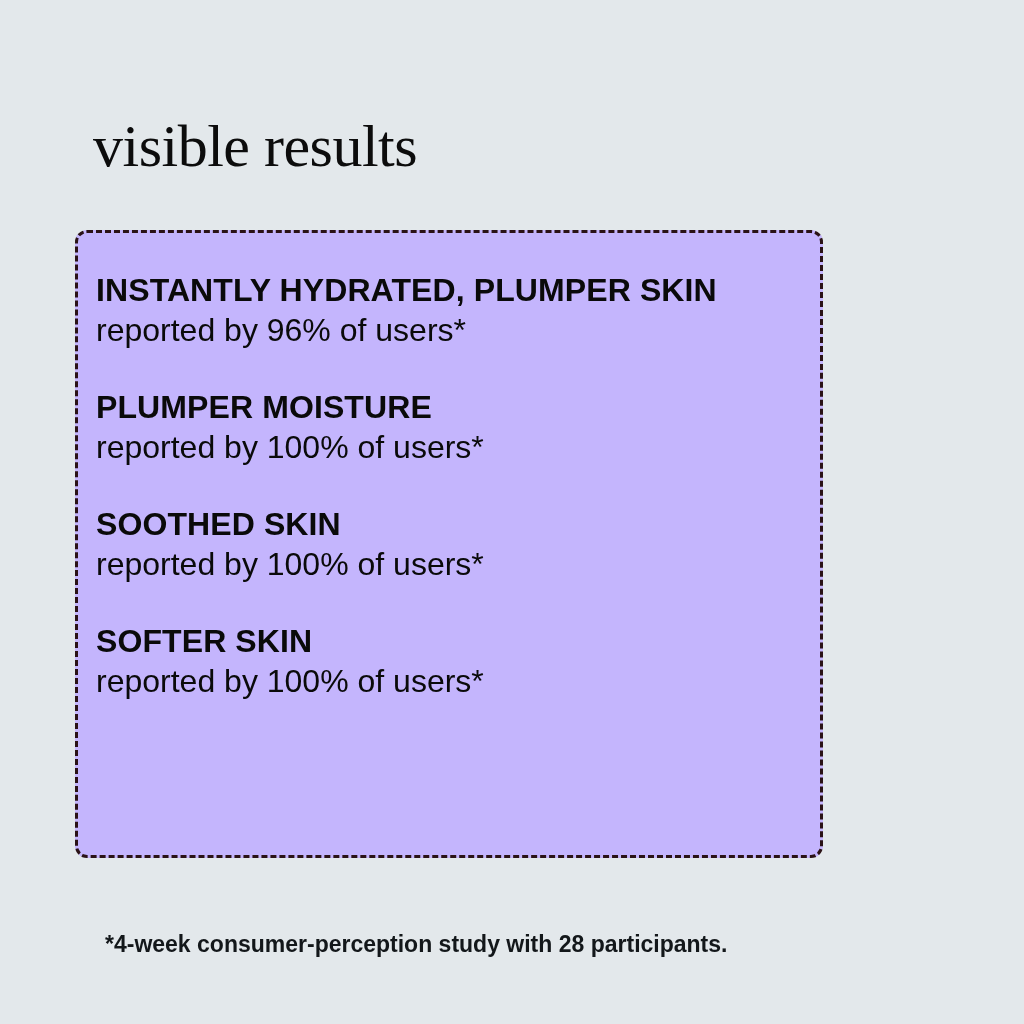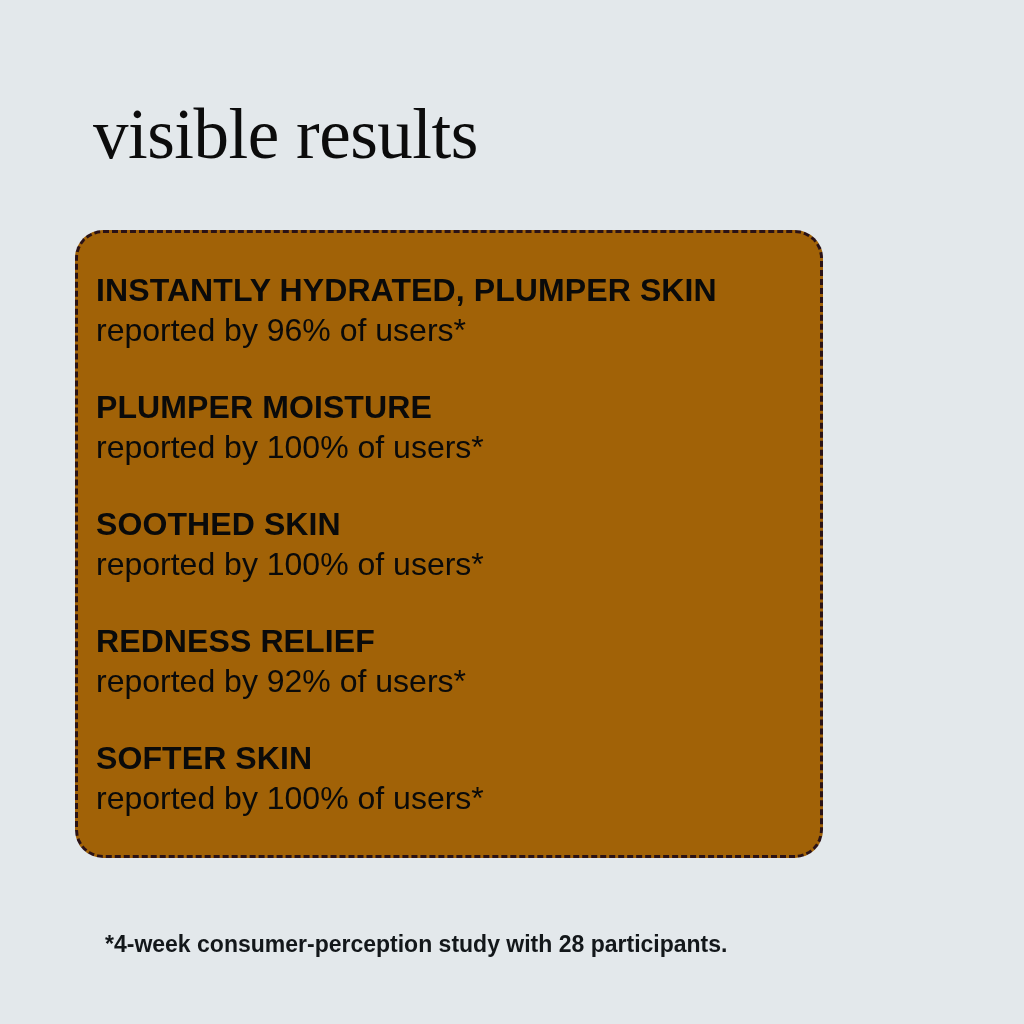--- a/index.html
+++ b/index.html
@@ -17,41 +17,41 @@
 
   #page-root {
     position: absolute;
     inset: 0;
   }
 
   
   .page-title {
     position: absolute;
     left: 93px;
-    top: 51px;
+    top: 76px;
     font-family: "Liberation Serif", "DejaVu Serif", serif;
-    font-size: 71px;
+    font-size: 60px;
     line-height: 1.0;
     font-weight: 400;
     color: #0c0c0c;
     letter-spacing: -0.5px;
     white-space: nowrap;
   }
 
   
   .results-card {
     position: absolute;
     left: 75px;
     top: 230px;
     width: 748px;
     height: 628px;
     box-sizing: border-box;
-    background: #a16207;
+    background: #c4b5fd;
     border: 3px dashed #2a1216;
-    border-radius: 28px;
+    border-radius: 12px;
   }
 
   .claims-list {
     position: absolute;
     left: 18px;
     top: 38px;
     right: 12px;
   }
 
   .claim-block {
@@ -115,24 +115,20 @@
       <div class="claim-block">
         <div class="claim-heading">PLUMPER MOISTURE</div>
         <div class="claim-sub"><span>reported by </span><span class="pct">100%</span><span> of users*</span></div>
       </div>
 
       <div class="claim-block">
         <div class="claim-heading">SOOTHED SKIN</div>
         <div class="claim-sub"><span>reported by </span><span class="pct">100%</span><span> of users*</span></div>
       </div>
 
-      <div class="claim-block">
-        <div class="claim-heading">REDNESS RELIEF</div>
-        <div class="claim-sub"><span>reported by </span><span class="pct">92%</span><span> of users*</span></div>
-      </div>
 
       <div class="claim-block">
         <div class="claim-heading">SOFTER SKIN</div>
         <div class="claim-sub"><span>reported by </span><span class="pct">100%</span><span> of users*</span></div>
       </div>
 
     </div>
   </div>
 
   <div class="footnote">*4-week consumer-perception study with 28 participants.</div>

